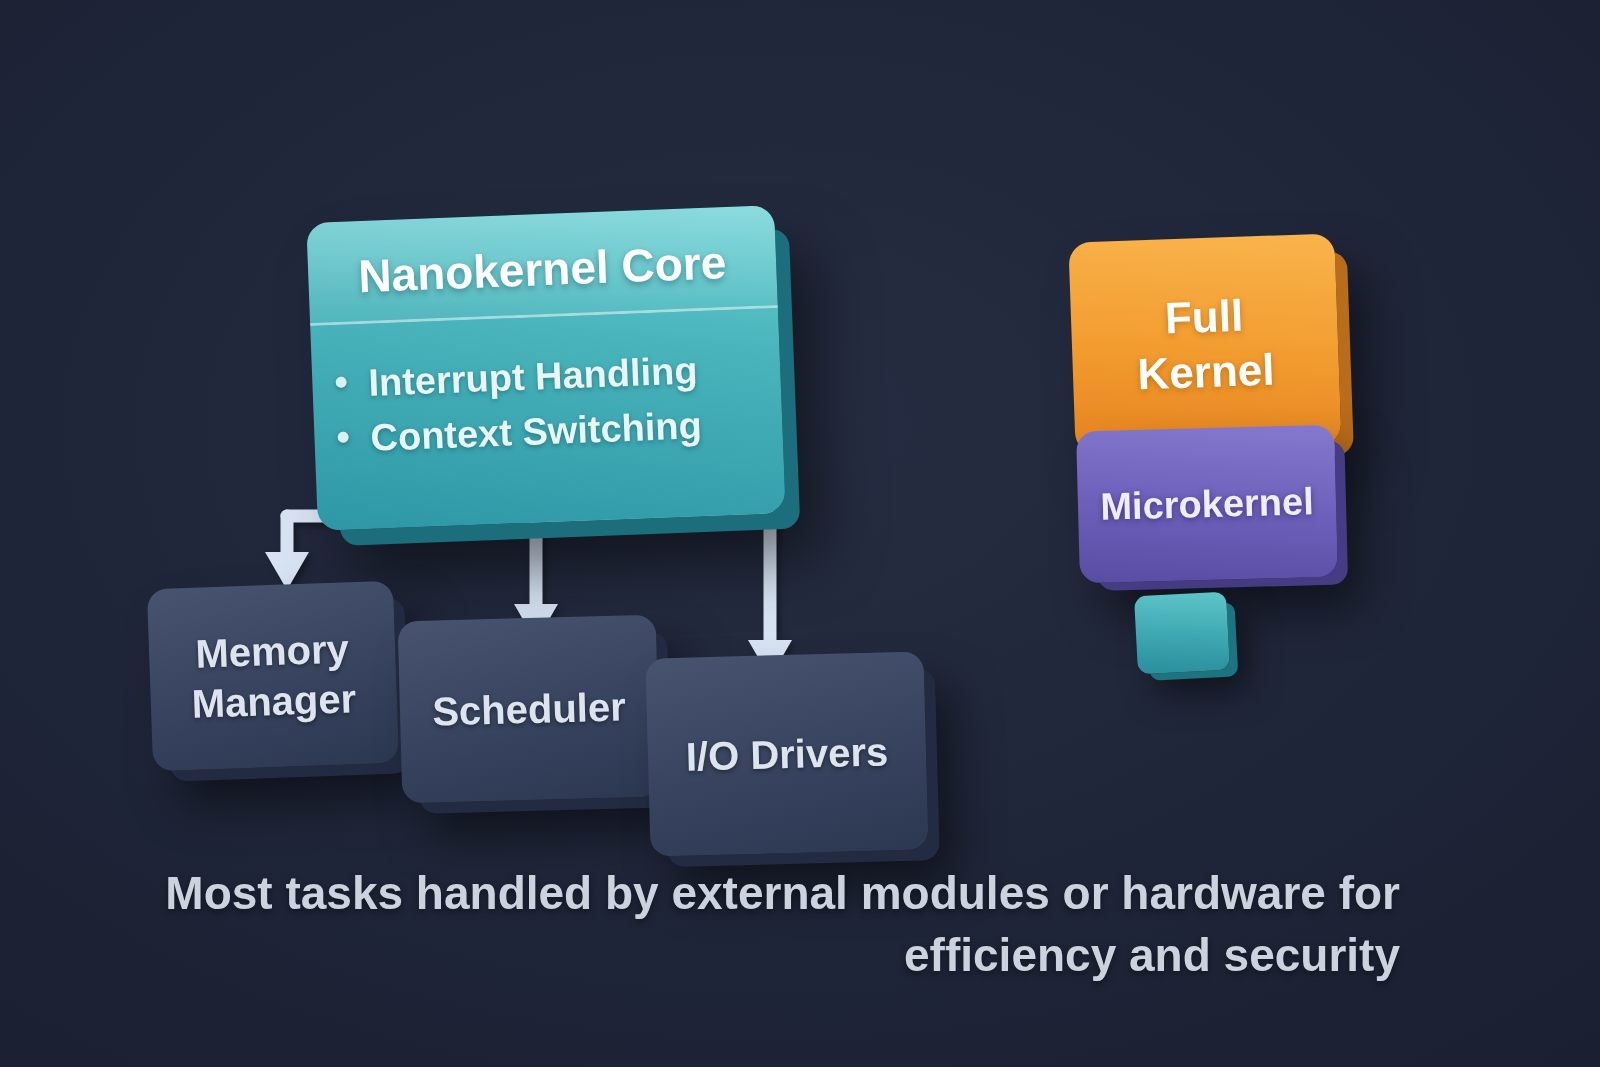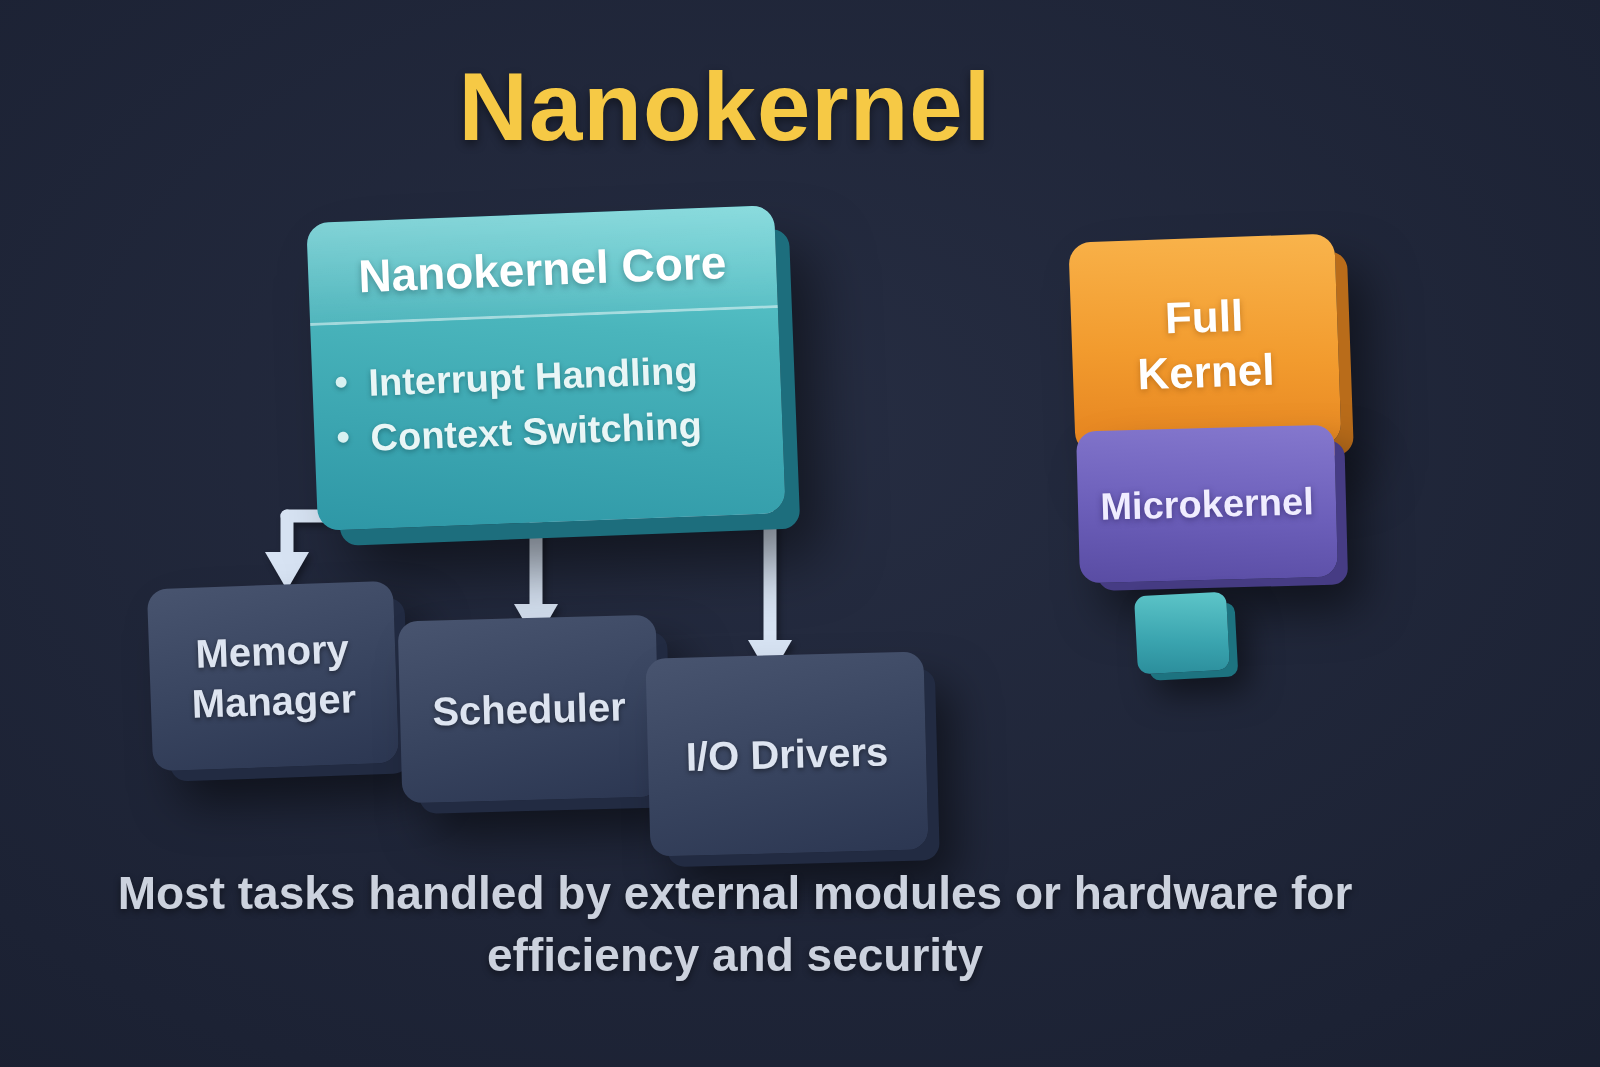--- a/index.html
+++ b/index.html
@@ -78,34 +78,33 @@
   .nano-cube{
     position:absolute;left:1136px;top:594px;width:92px;height:78px;z-index:2;
     border-radius:12px;transform:rotate(-3deg);
     background:linear-gradient(185deg,#5ec6c9 0%,#3aa4af 60%,#2b8d9b 100%);
     box-shadow:10px 9px 0 -2px #1d7380, 18px 22px 32px rgba(0,0,0,.5);
   }
 
   
   .caption{
     position:absolute;left:70px;top:862px;width:1330px;z-index:2;
-    text-align:center;font-size:46px;font-weight:bold;line-height:1.35;
+    text-align:right;font-size:46px;font-weight:bold;line-height:1.35;
     color:#ccd2de;text-shadow:0 3px 7px rgba(0,0,0,.45);
   }
   .watermark{
     position:absolute;right:44px;bottom:26px;z-index:2;
     font-size:40px;font-weight:bold;color:rgba(126,134,154,.55);
   }
 </style>
 </head>
 <body>
 
 <div class="canvas">
 
-  <div class="main-title">Nanokernel</div>
 
   <svg class="arrows" width="1600" height="1067" viewBox="0 0 1600 1067">
     <g stroke="#d7e3f3" stroke-width="13" stroke-linecap="round" stroke-linejoin="round" fill="none">
       <path d="M 536 486 L 536 516"></path>
       <path d="M 287 516 L 770 516"></path>
       <path d="M 287 516 L 287 556"></path>
       <path d="M 536 516 L 536 608"></path>
       <path d="M 770 516 L 770 644"></path>
     </g>
     <g fill="#d7e3f3">

